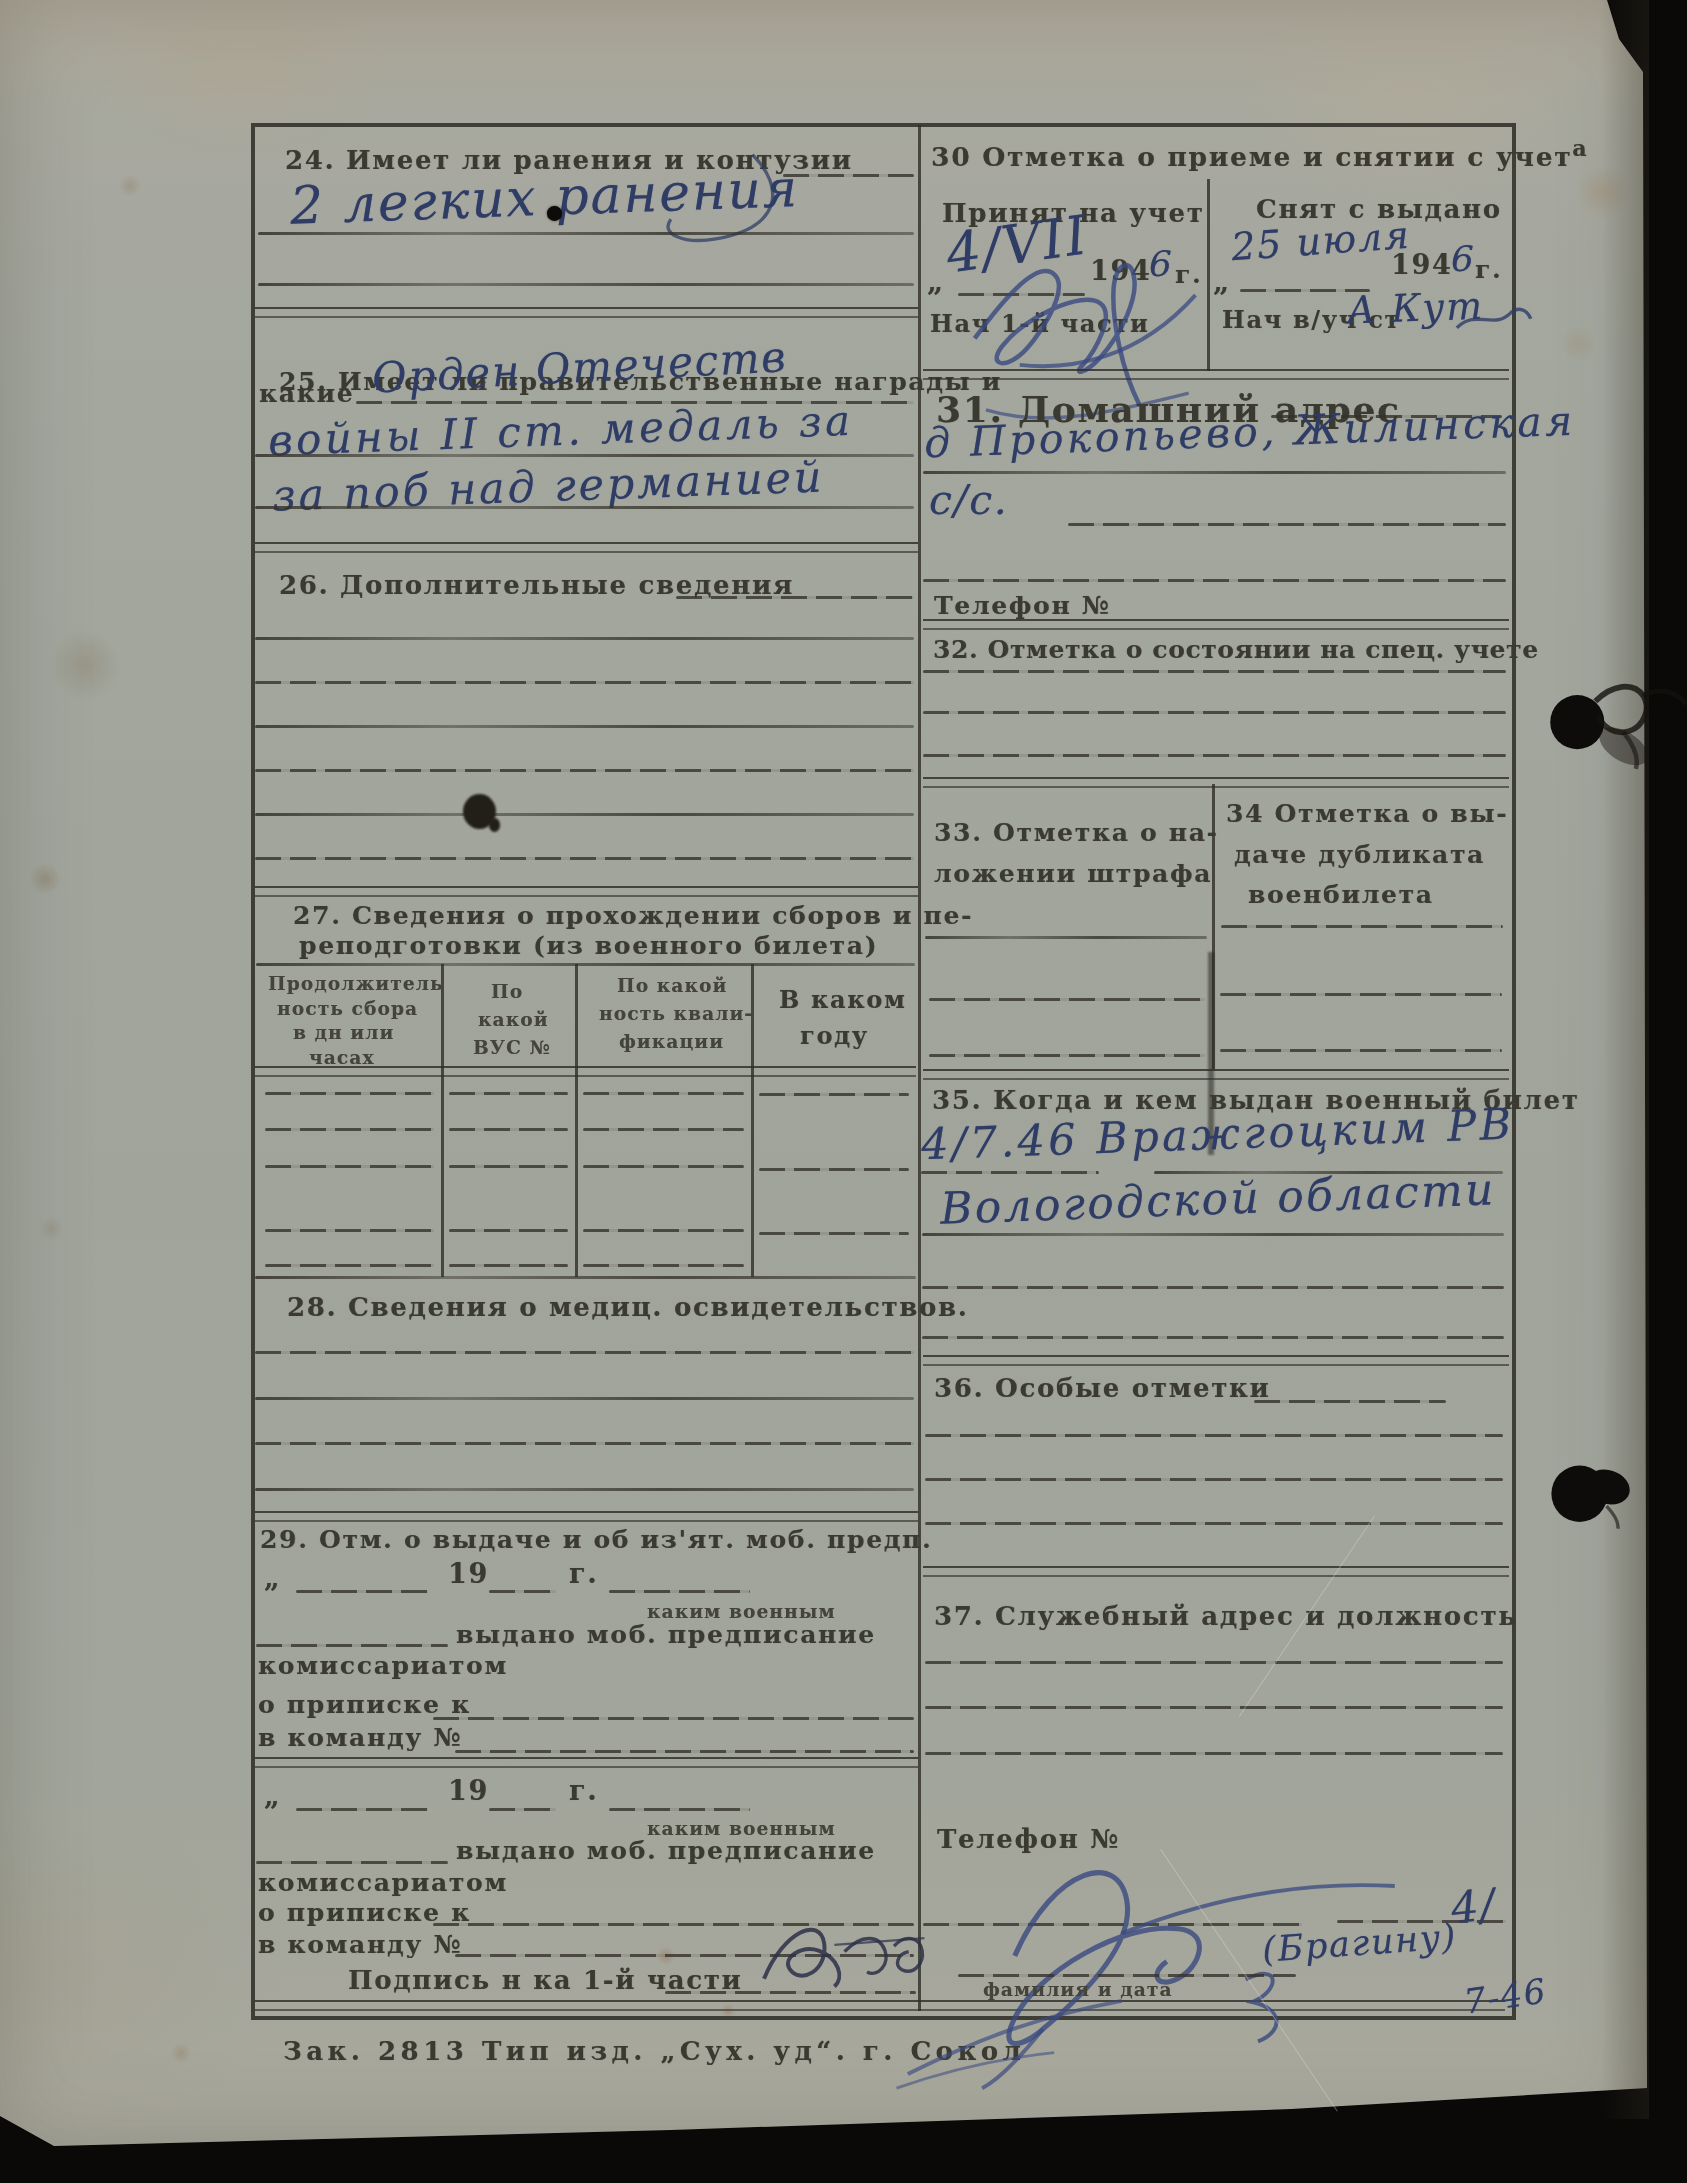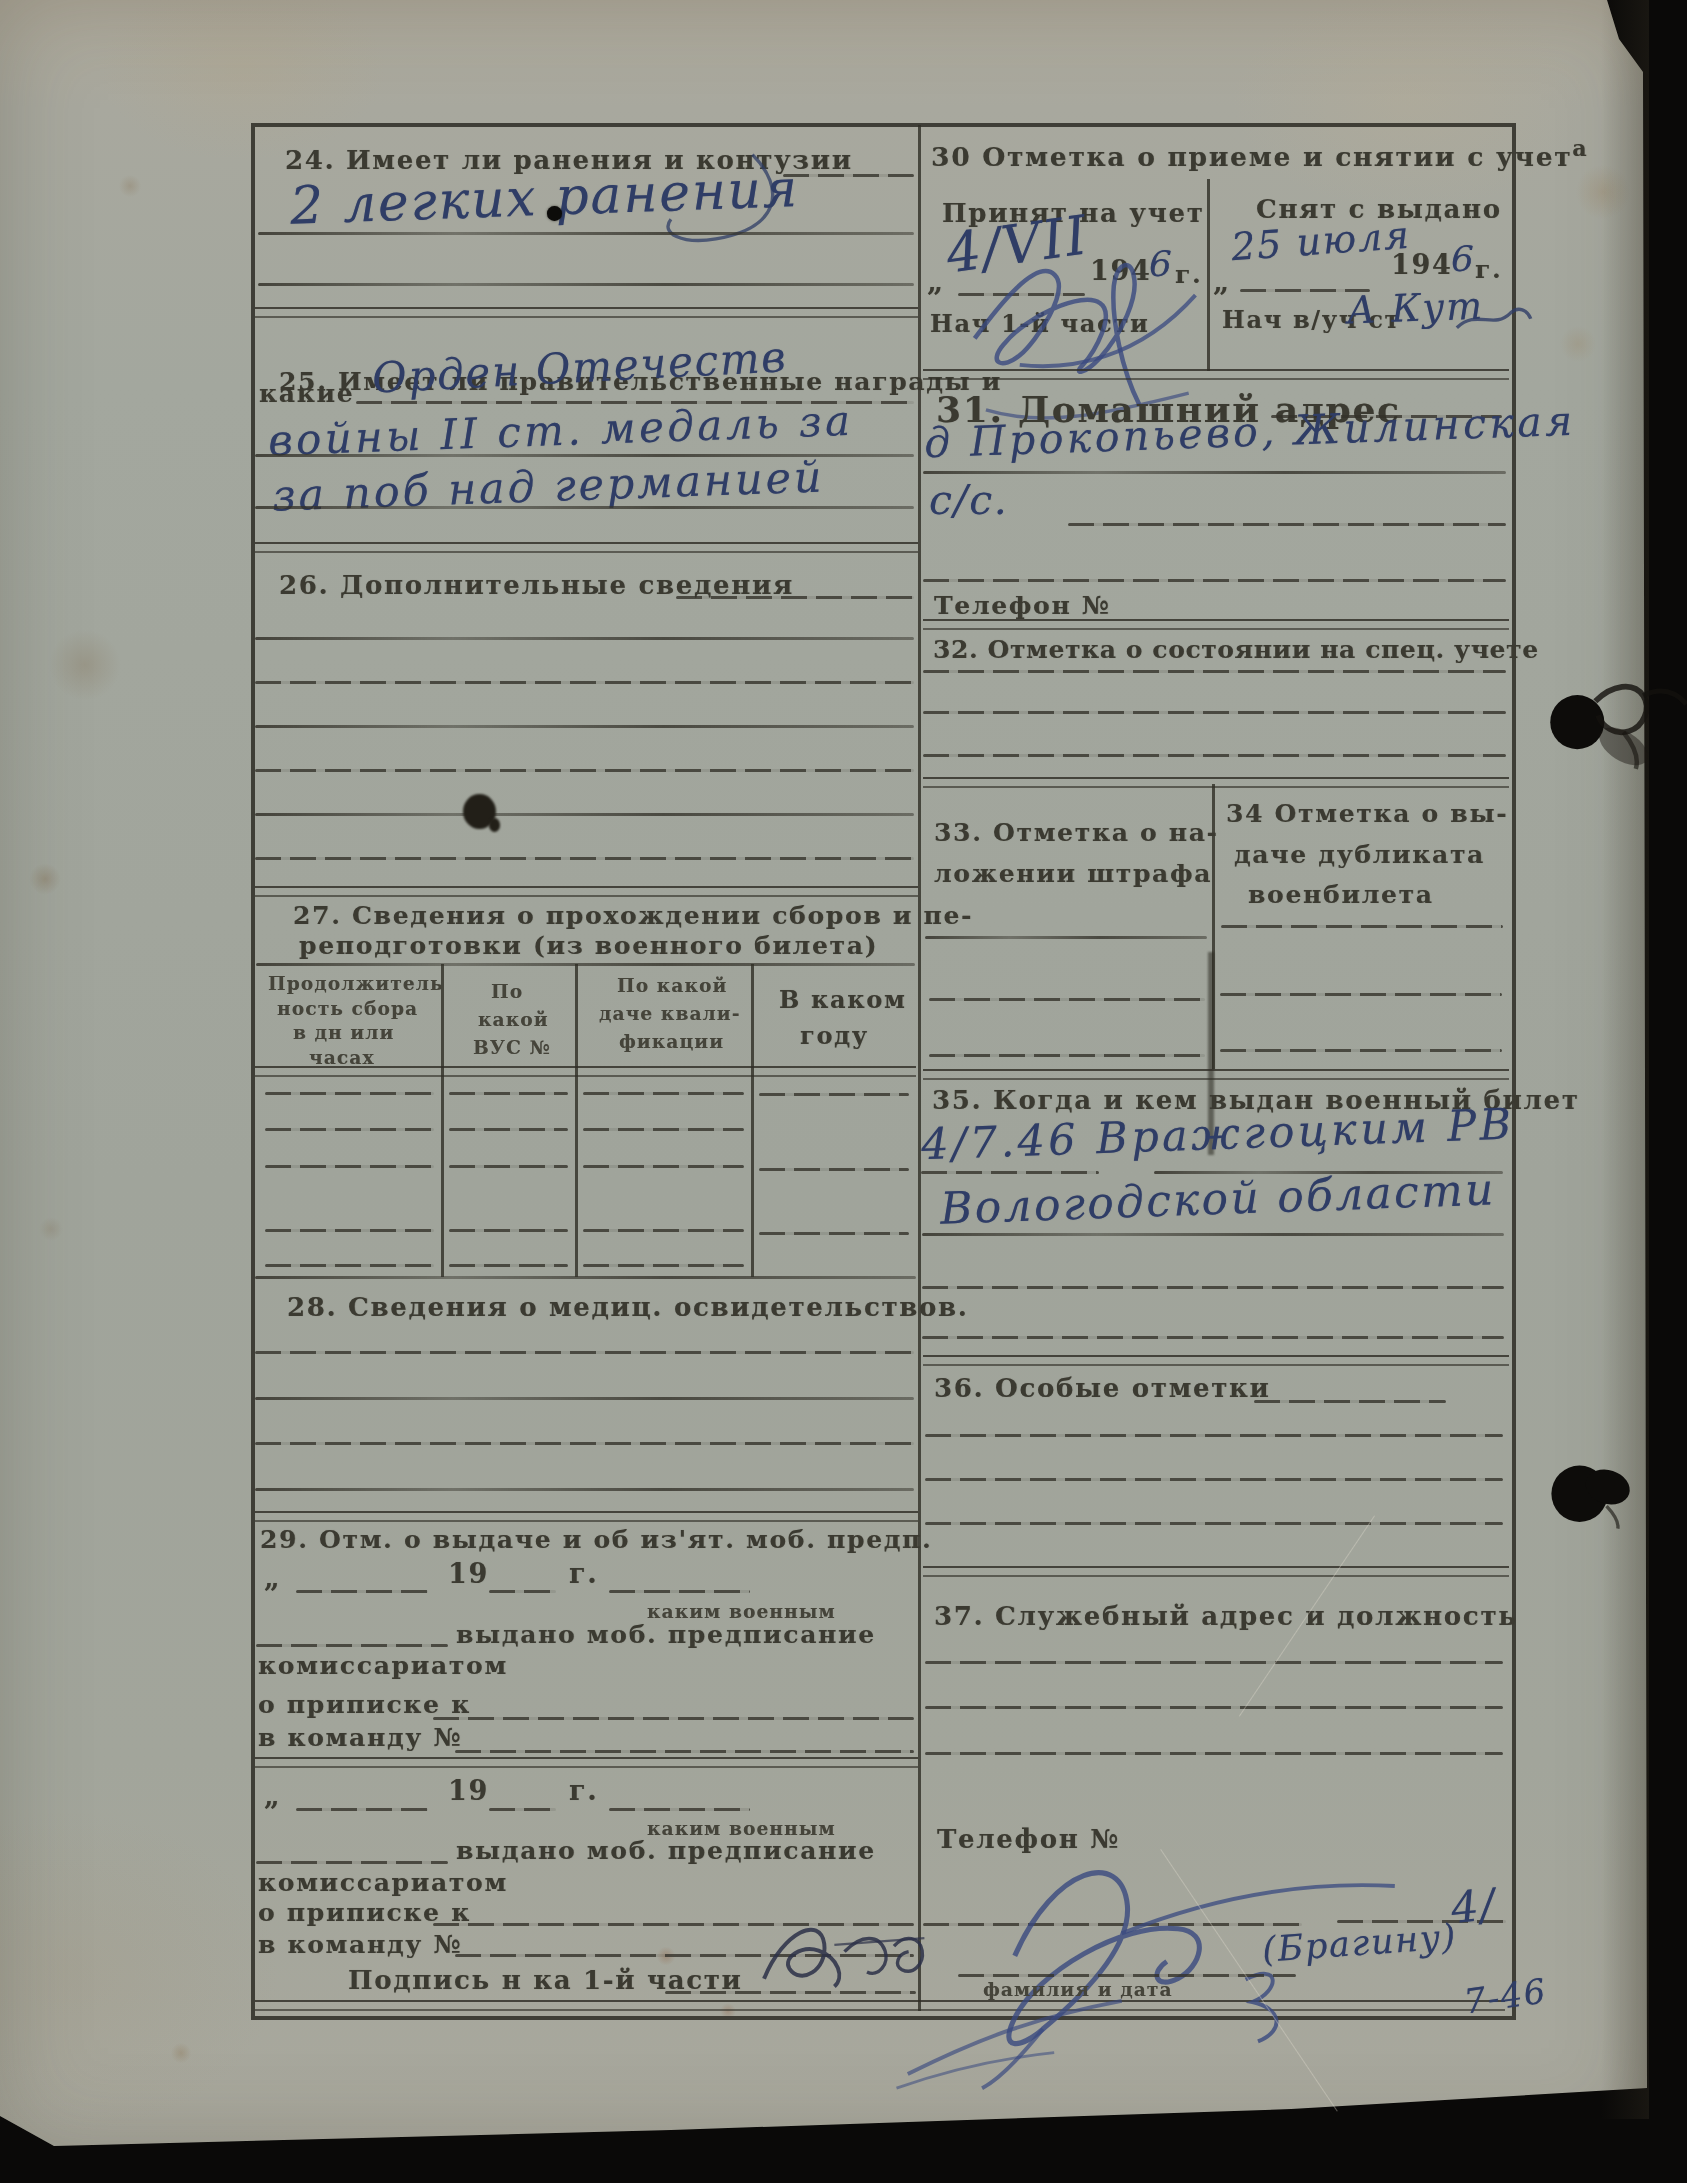--- a/index.html
+++ b/index.html
@@ -102,21 +102,21 @@
     <span class="pts" style="left:268px;top:973px;">Продолжитель</span>
     <span class="pts" style="left:277px;top:998px;">ность сбора</span>
     <span class="pts" style="left:293px;top:1022px;">в дн или</span>
     <span class="pts" style="left:309px;top:1047px;">часах</span>
 
     <span class="pts" style="left:491px;top:981px;">По</span>
     <span class="pts" style="left:478px;top:1009px;">какой</span>
     <span class="pts" style="left:473px;top:1037px;">ВУС №</span>
 
     <span class="pts" style="left:617px;top:975px;">По какой</span>
-    <span class="pts" style="left:599px;top:1003px;">даче квали-</span>
+    <span class="pts" style="left:599px;top:1003px;">ность квали-</span>
     <span class="pts" style="left:619px;top:1031px;">фикации</span>
 
     <span class="pt" style="left:779px;top:985px;font-size:24px;">В каком</span>
     <span class="pt" style="left:800px;top:1021px;font-size:24px;">году</span>
     <div class="dbl" style="left:255px;top:1066px;width:661px;"></div>
 
     <div class="lnd" style="left:265px;top:1092px;width:169px;"></div>
     <div class="lnd" style="left:265px;top:1128px;width:169px;"></div>
     <div class="lnd" style="left:265px;top:1165px;width:169px;"></div>
     <div class="lnd" style="left:265px;top:1229px;width:169px;"></div>
@@ -185,20 +185,21 @@
     <span class="pt" style="left:348px;top:1965px;font-size:26px;">Подпись н ка 1-й части</span>
     <div class="lnd" style="left:665px;top:1991px;width:251px;"></div>
     <svg class="sig" style="left:750px;top:1911px;" width="180" height="96" viewBox="0 0 320 170">
       <path d="M25,120 C60,35 125,8 132,58 C138,105 90,132 70,102 C58,82 92,60 122,70 C158,83 168,118 150,134" fill="none" stroke="#2c3048" stroke-width="7" opacity=".85"></path>
       <path d="M168,72 C198,40 230,42 240,70 C248,94 228,118 208,108" fill="none" stroke="#2c3048" stroke-width="6" opacity=".85"></path>
       <path d="M256,62 C276,40 302,46 306,70 C310,94 290,114 270,104 C256,96 262,76 282,72" fill="none" stroke="#2c3048" stroke-width="6" opacity=".85"></path>
       <path d="M150,60 L310,48" fill="none" stroke="#2c3048" stroke-width="4" opacity=".7"></path>
     </svg>
   </div>
 
+  <span class="pt" style="left:283px;top:2036px;font-size:26px;letter-spacing:4.5px;">Зак. 2813 Тип изд. „Сух. уд“. г. Сокол</span>
 
   <div>
     <span class="pt" style="left:931px;top:135px;font-size:26.5px;"><span>30 Отметка о приеме и снятии с учет</span><sup>а</sup></span>
     <span class="pt" style="left:942px;top:198px;font-size:26px;">Принят на учет</span>
     <span class="pt" style="left:1256px;top:194px;font-size:26px;">Снят с выдано</span>
     <div class="vln" style="left:1207px;top:179px;height:192px;"></div>
     <span class="pt" style="left:927px;top:265px;font-size:28px;">„</span>
     <span class="hw" style="left:946px;top:213px;font-size:54px;transform:rotate(-8deg);">4/VII</span>
     <div class="lnd" style="left:958px;top:293px;width:127px;"></div>
     <span class="pt" style="left:1090px;top:255px;font-size:27px;">194</span>

